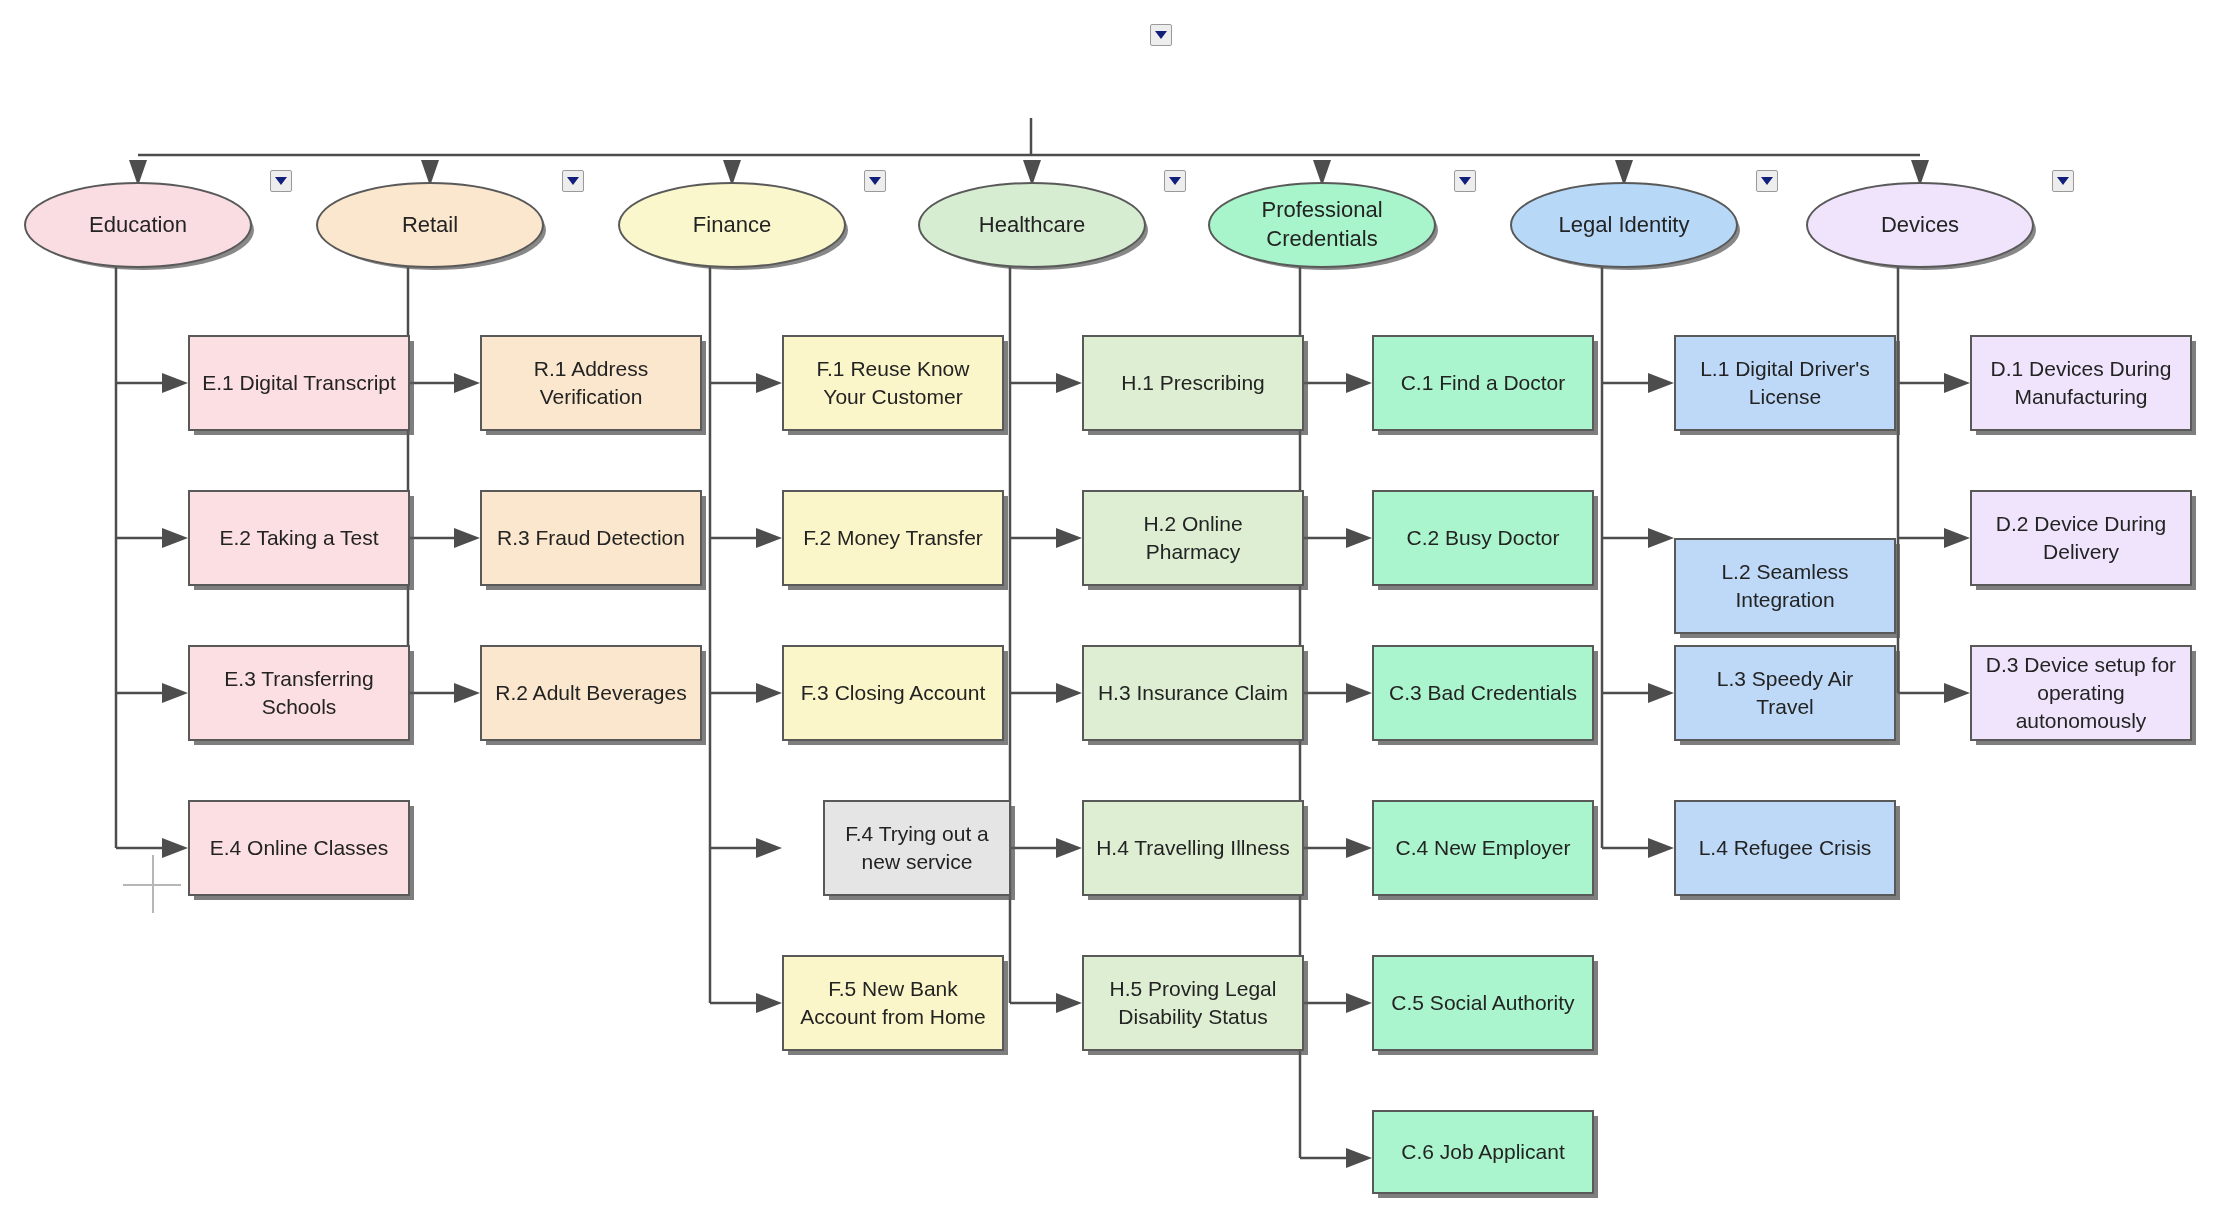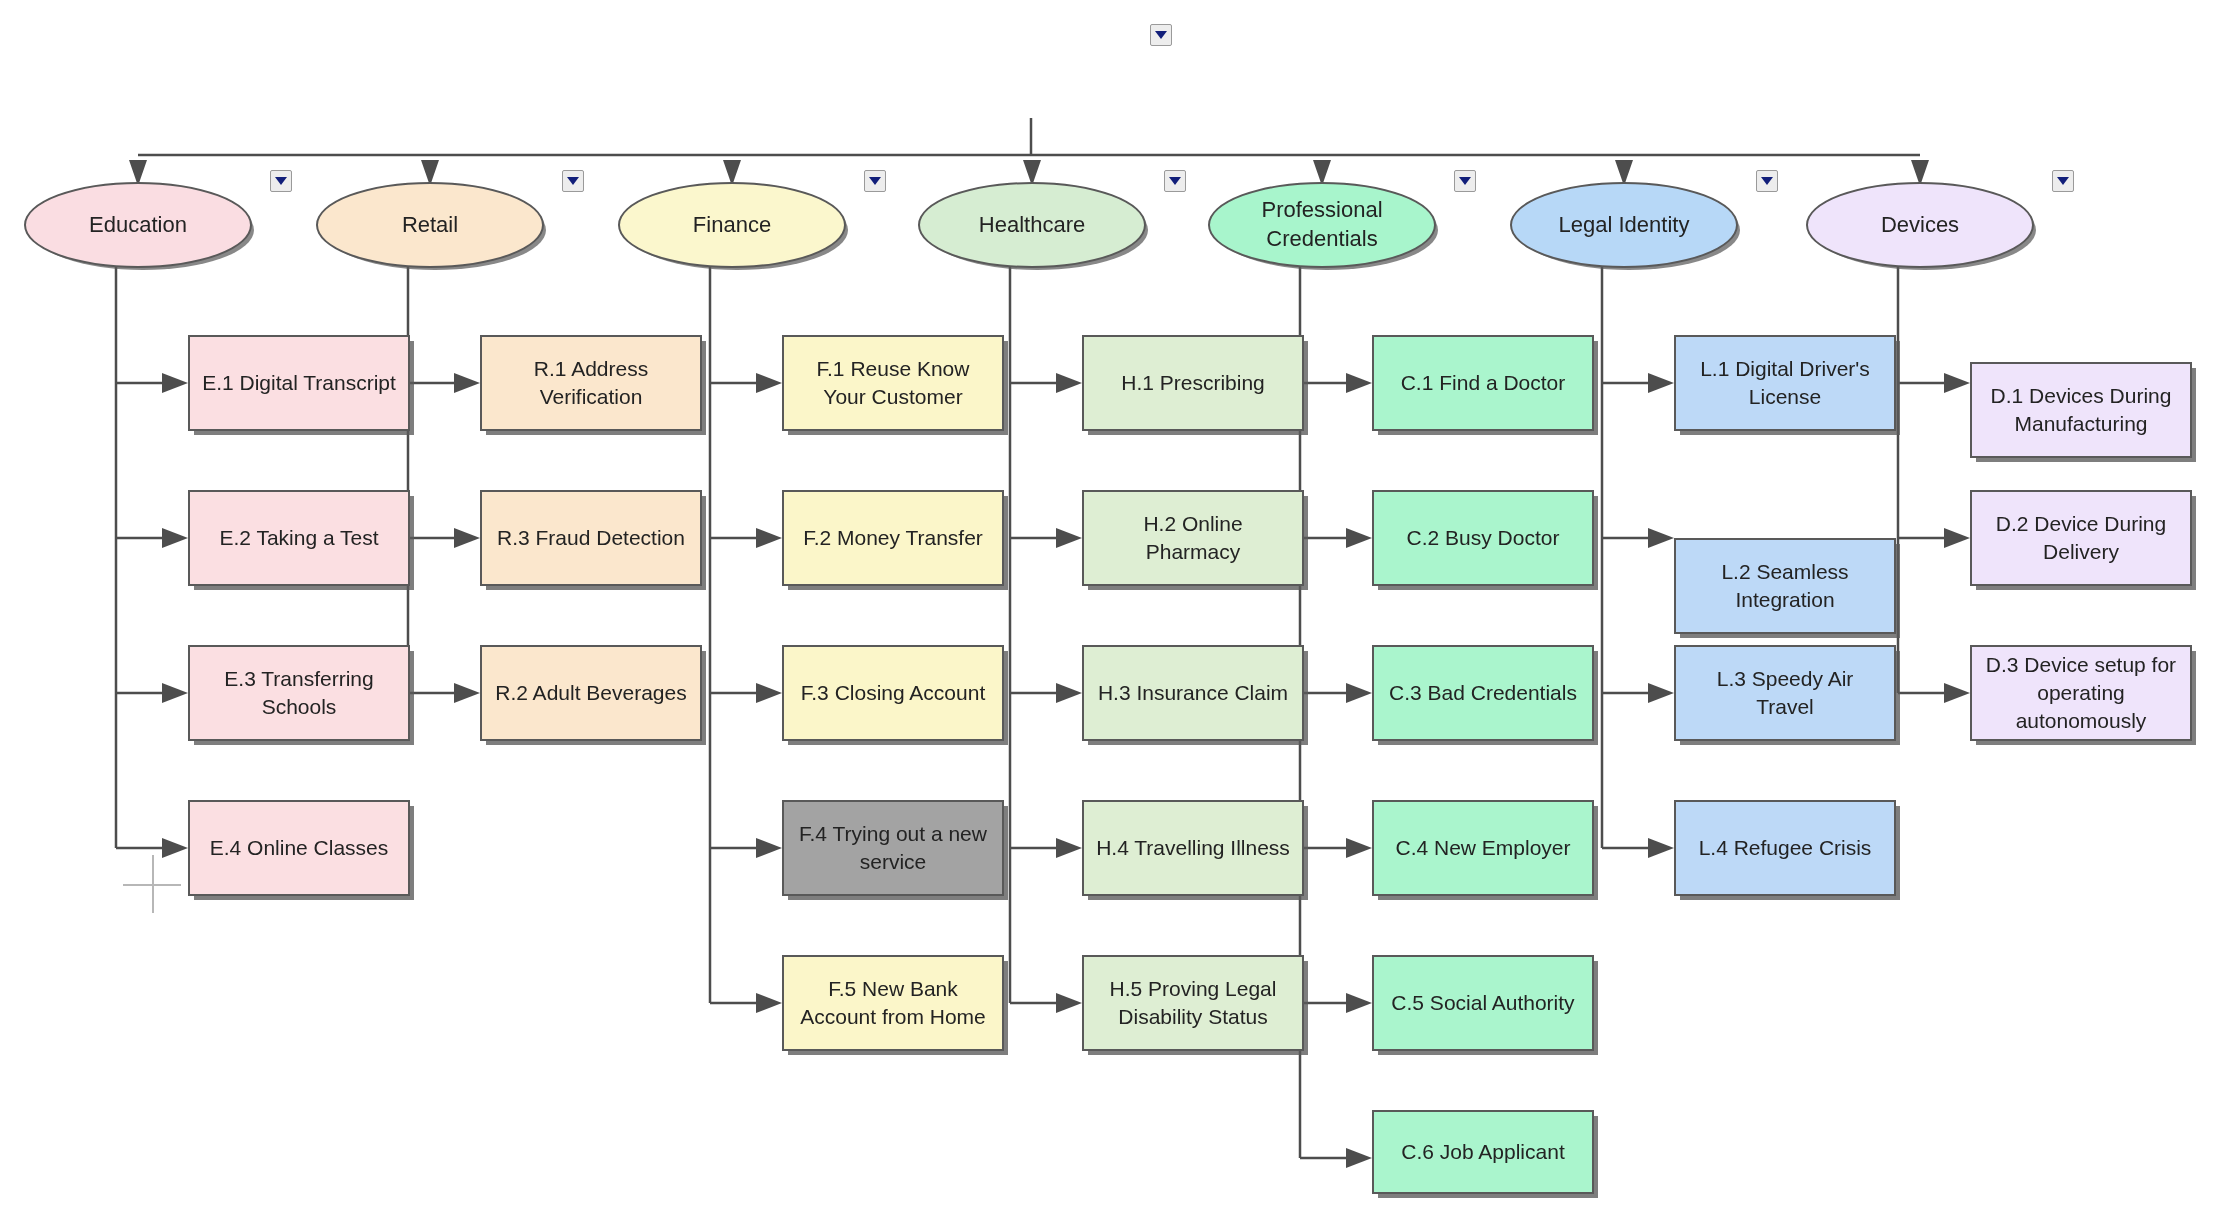--- a/index.html
+++ b/index.html
@@ -237,21 +237,21 @@
       </div>
       <div class="leaf" style="left: 782px; top: 335px; width: 222px; height: 96px; background: rgb(251, 246, 201);">
         <span>F.1 Reuse Know Your Customer</span>
       </div>
       <div class="leaf" style="left: 782px; top: 490px; width: 222px; height: 96px; background: rgb(251, 246, 201);">
         <span>F.2 Money Transfer</span>
       </div>
       <div class="leaf" style="left: 782px; top: 645px; width: 222px; height: 96px; background: rgb(251, 246, 201);">
         <span>F.3 Closing Account</span>
       </div>
-      <div class="leaf" style="left: 782px; top: 800px; width: 222px; height: 96px; background: #a3a3a3;">
+      <div class="leaf" style="left: 823px; top: 800px; width: 188px; height: 96px; background: #e5e5e5;">
         <span>F.4 Trying out a new service</span>
       </div>
       <div class="leaf" style="left: 782px; top: 955px; width: 222px; height: 96px; background: rgb(251, 246, 201);">
         <span>F.5 New Bank Account from Home</span>
       </div>
       <div class="ellipse" style="left: 918px; top: 182px; width: 228px; height: 86px; background: rgb(214, 237, 210);">
         <span>Healthcare</span>
       </div>
       <div class="toggle" style="left: 1164px; top: 170px;">
         <span class="tri"></span>
@@ -312,21 +312,21 @@
       </div>
       <div class="leaf" style="left: 1674px; top: 800px; width: 222px; height: 96px; background: rgb(189, 217, 247);">
         <span>L.4 Refugee Crisis</span>
       </div>
       <div class="ellipse" style="left: 1806px; top: 182px; width: 228px; height: 86px; background: rgb(239, 228, 251);">
         <span>Devices</span>
       </div>
       <div class="toggle" style="left: 2052px; top: 170px;">
         <span class="tri"></span>
       </div>
-      <div class="leaf" style="left: 1970px; top: 335px; width: 222px; height: 96px; background: rgb(239, 228, 251); margin-top: 27px;">
+      <div class="leaf" style="left: 1970px; top: 335px; width: 222px; height: 96px; background: rgb(239, 228, 251);">
         <span>D.1 Devices During Manufacturing</span>
       </div>
       <div class="leaf" style="left: 1970px; top: 490px; width: 222px; height: 96px; background: rgb(239, 228, 251);">
         <span>D.2 Device During Delivery</span>
       </div>
       <div class="leaf" style="left: 1970px; top: 645px; width: 222px; height: 96px; background: rgb(239, 228, 251);">
         <span>D.3 Device setup for operating autonomously</span>
       </div>
       <div class="toggle" style="left: 1150px; top: 24px;">
         <span class="tri"></span>

